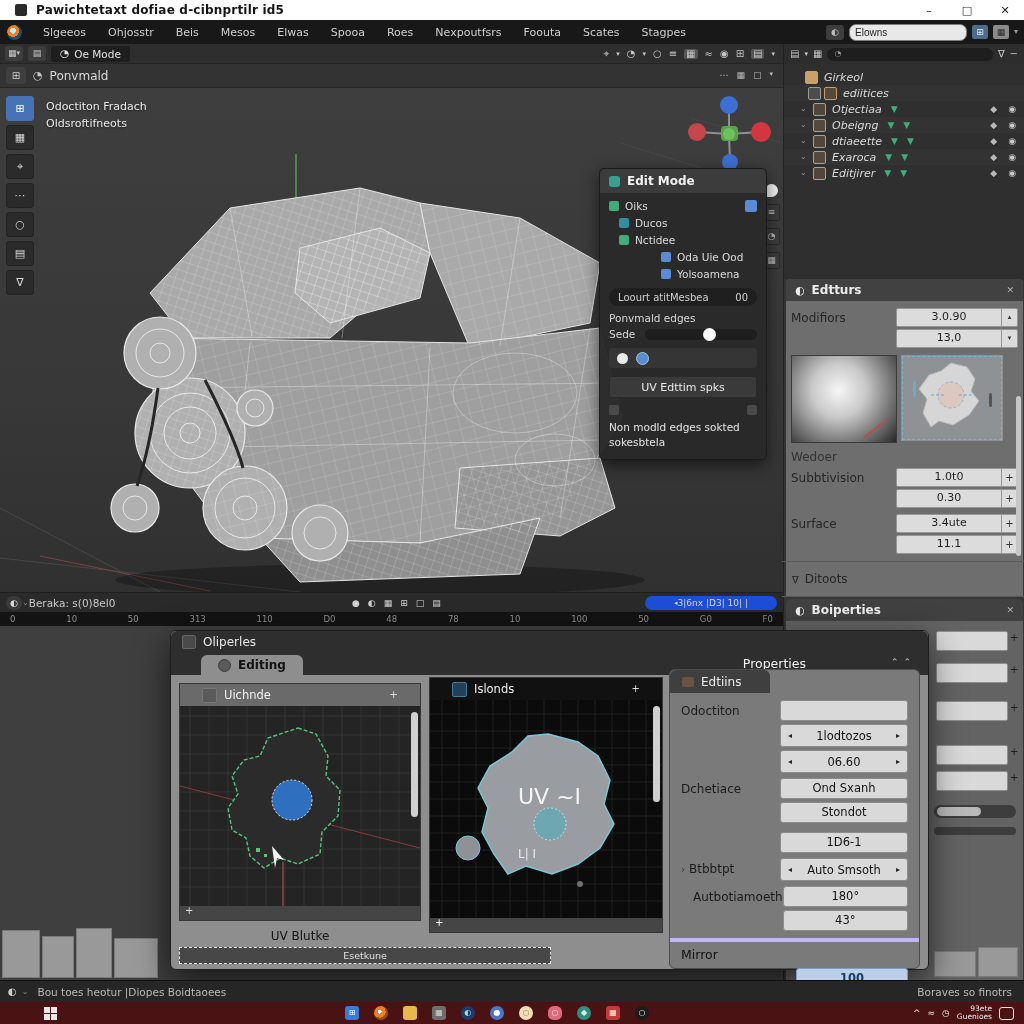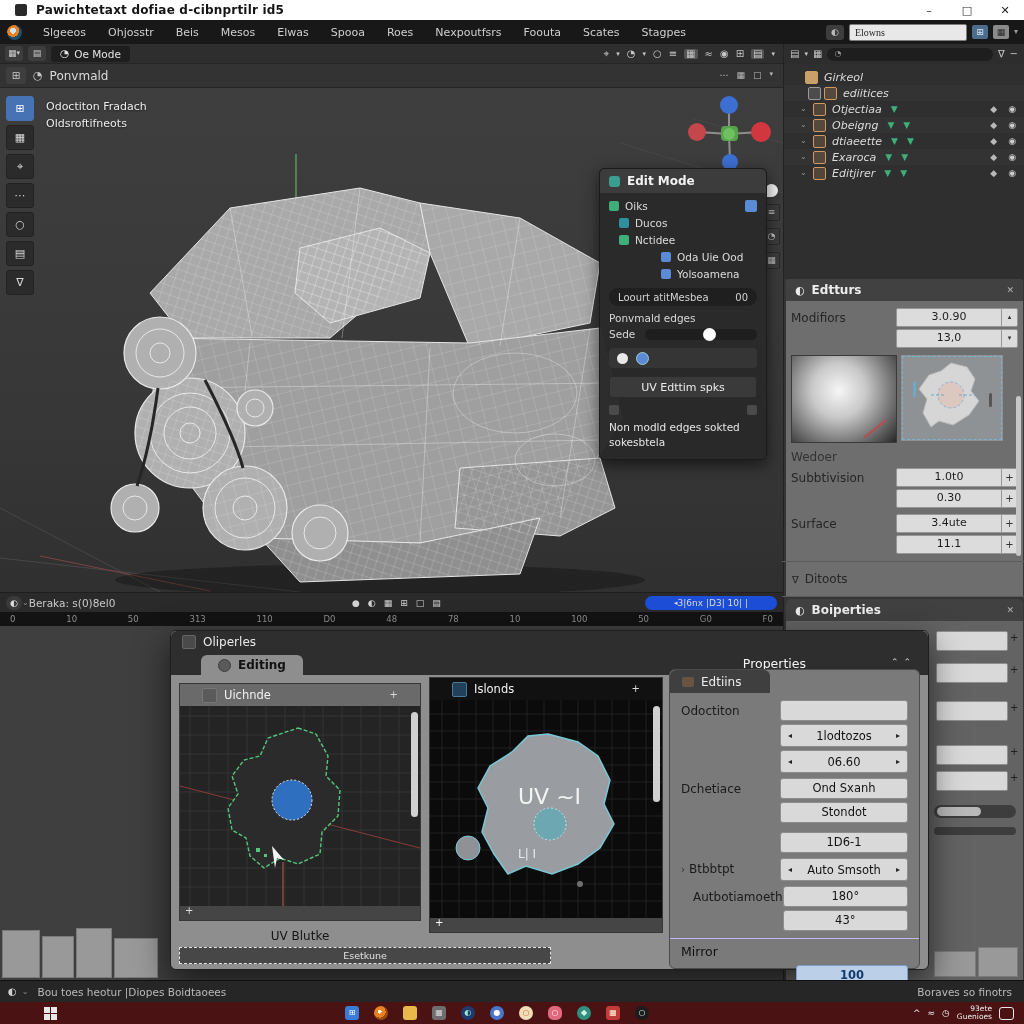--- a/index.html
+++ b/index.html
@@ -34,22 +34,22 @@
           font-size:11px;color:#1c1c1c;}
 
   
   .menubar{left:0;top:20px;width:1024px;height:24px;background:#181818;display:flex;align-items:center;}
   .blogo{width:15px;height:15px;border-radius:50%;margin:0 10px 0 7px;
          background:radial-gradient(circle at 40% 38%, #cfe4f2 0 3px, #ec7f1e 3px 6px, #1e4e6e 6px);}
   .menu-item{padding:0 11px;font-size:11px;color:#cfcfcf;white-space:nowrap;}
   .mtray{margin-left:auto;display:flex;align-items:center;gap:5px;padding-right:6px;}
   .mtray-av{width:18px;height:15px;background:#3d3d3d;border-radius:3px;color:#bdbdbd;
             font-size:9px;display:flex;align-items:center;justify-content:center;}
-  .mtray-in{width:106px;height:15px;background:#e8e8e8;border:1px solid #7d7d7d;border-radius:2px;
-            font-family:Liberation Serif, serif;font-size:10px;color:#1f1f1f;padding:0 5px;}
+  .mtray-in{width:106px;height:15px;background:#e8e8e8;border:1px solid #7d7d7d;border-radius:7px;
+            font-family:Liberation Sans, sans-serif;font-size:10px;color:#1f1f1f;padding:0 5px;}
   .mtray-b1{width:16px;height:14px;border-radius:2px;background:#4e6d8c;color:#dce8f2;font-size:9px;
             display:flex;align-items:center;justify-content:center;}
   .mtray-b2{width:16px;height:14px;border-radius:2px;background:#8b8b8b;color:#2a2a2a;font-size:9px;
             display:flex;align-items:center;justify-content:center;}
   .mtray-dd{color:#9a9a9a;font-size:8px;}
 
   
   .edhead{left:0;top:44px;width:783px;height:20px;background:#2e2e2e;border-bottom:1px solid #242424;
           display:flex;align-items:center;gap:5px;padding-left:5px;box-sizing:border-box;}
   .eh-ib{width:18px;height:15px;background:#3d3d3d;border-radius:3px;color:#c9c9c9;font-size:9px;
@@ -218,21 +218,21 @@
   .fsub-tabic{width:12px;height:10px;background:#6a5340;border-radius:2px;}
   .fsub-b{padding:7px 11px 0;position:relative;}
   .srow{display:flex;margin-bottom:5px;}
   .slabel{flex:1;font-size:12px;color:#1b1b1b;padding-top:4px;}
   .sctl{width:128px;display:flex;flex-direction:column;gap:3px;}
   .sbtn{height:19px;background:#d9d9d9;border:1px solid #8d8d8d;border-radius:3px;text-align:center;
         font-size:11.5px;color:#121212;line-height:18px;}
   .sstep{height:21px;background:#d9d9d9;border:1px solid #8d8d8d;border-radius:3px;display:flex;align-items:center;}
   .sstep .a{width:18px;text-align:center;font-size:8px;color:#222;}
   .sstep .v{flex:1;text-align:center;font-size:11.5px;color:#121212;}
-  .ssec{border-top:1px solid #c4b5fd;margin:7px -11px 6px;padding:5px 11px 0;font-size:12.5px;color:#101010;}
+  .ssec{border-top:4px solid #c4b5fd;margin:7px -11px 6px;padding:5px 11px 0;font-size:12.5px;color:#101010;}
   .srow2{display:flex;gap:9px;margin-bottom:6px;}
   .sblue{background:#7d9bc8;border-color:#5f7fae;color:#0d2446;}
   .sbluef{background:#bccfe9;border-color:#7f9cc4;color:#123a6b;font-weight:bold;}
   .sdark{background:#565656;border-color:#3d3d3d;color:#e2e2e2;}
 
   
   .statusbar{left:0;top:980px;width:1024px;height:22px;background:#262626;border-top:1px solid #101010;
              display:flex;align-items:center;font-size:10.5px;color:#b9b9b9;}
   .sb-ic{margin:0 5px 0 8px;color:#cfcfcf;font-size:10px;}
   .sb-chev{color:#8a8a8a;font-size:8px;margin-right:9px;}

